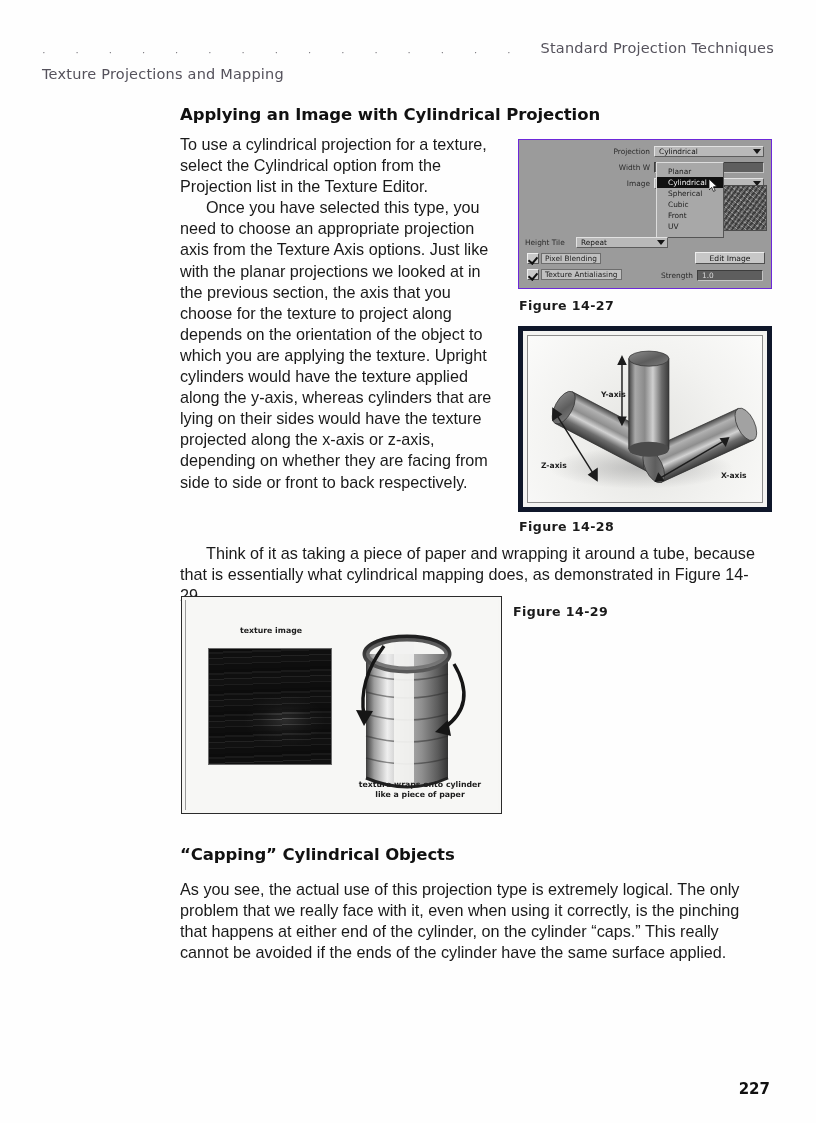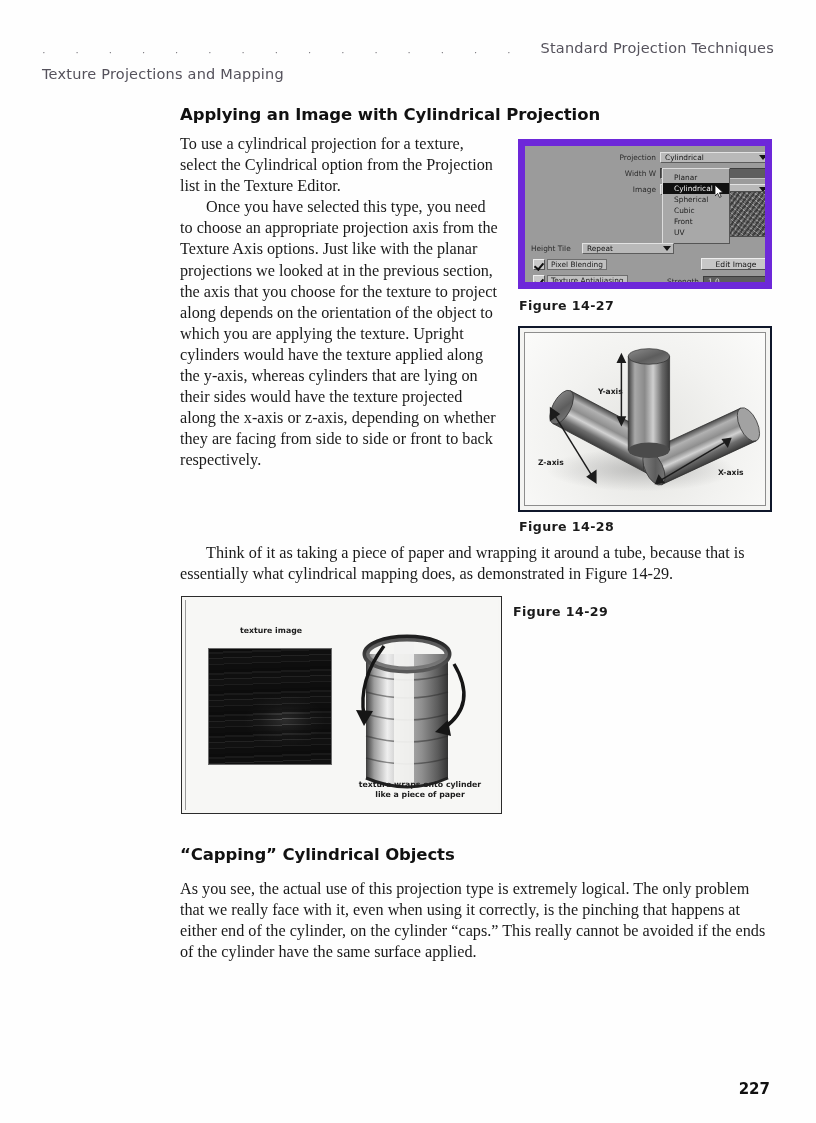--- a/index.html
+++ b/index.html
@@ -82,21 +82,21 @@
   }
   .head-capping {
     left: 180px;
     top: 845px;
     font-size: 16.5px;
   }
 
   
   .bodytext {
     position: absolute;
-    font-family: Liberation Serif, serif;
+    font-family: Liberation Sans, sans-serif;
     font-size: 16.2px;
     line-height: 21.1px;
     color: #1a1a1a;
     text-align: left;
     hyphens: none;
   }
   .col-narrow {
     left: 180px;
     top: 134px;
     width: 322px;
@@ -138,21 +138,21 @@
   .cap-1429 { left: 513px; top: 604px; }
 
   
   .fig27 {
     position: absolute;
     left: 518px;
     top: 139px;
     width: 254px;
     height: 150px;
     background: #9b9b9b;
-    border: 7px solid #6d28d9;
+    border: 1px solid #6d28d9;
     box-sizing: border-box;
     font-family: "DejaVu Sans", sans-serif;
     font-size: 7.5px;
     color: #1d1d1d;
     overflow: hidden;
   }
   .fig27 .row {
     position: absolute;
     display: flex;
     align-items: center;
@@ -299,21 +299,21 @@
     background-blend-mode: multiply;
   }
 
   
   .fig28 {
     position: absolute;
     left: 518px;
     top: 326px;
     width: 254px;
     height: 186px;
-    border: 2px solid #0f172a;
+    border: 5px solid #0f172a;
     background: #f4f4f2;
     box-sizing: border-box;
     overflow: hidden;
   }
   .fig28 .inner {
     position: absolute;
     inset: 4px;
     border: 1px solid #8d8d8d;
     background:
       radial-gradient(circle at 50% 62%, #e3e3e0 0%, #f2f2f0 55%, #fbfbfa 100%);

